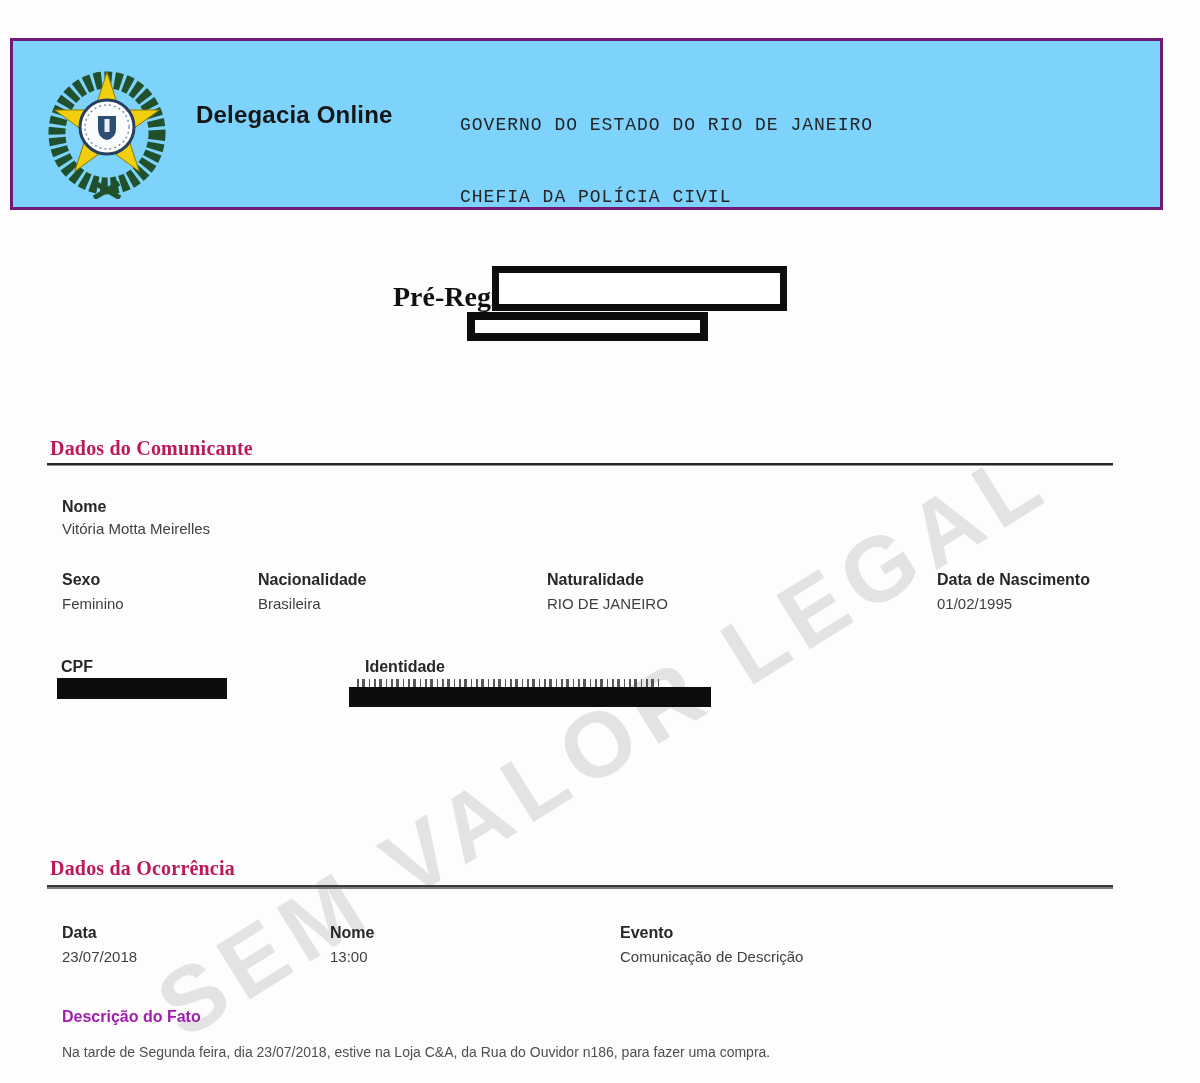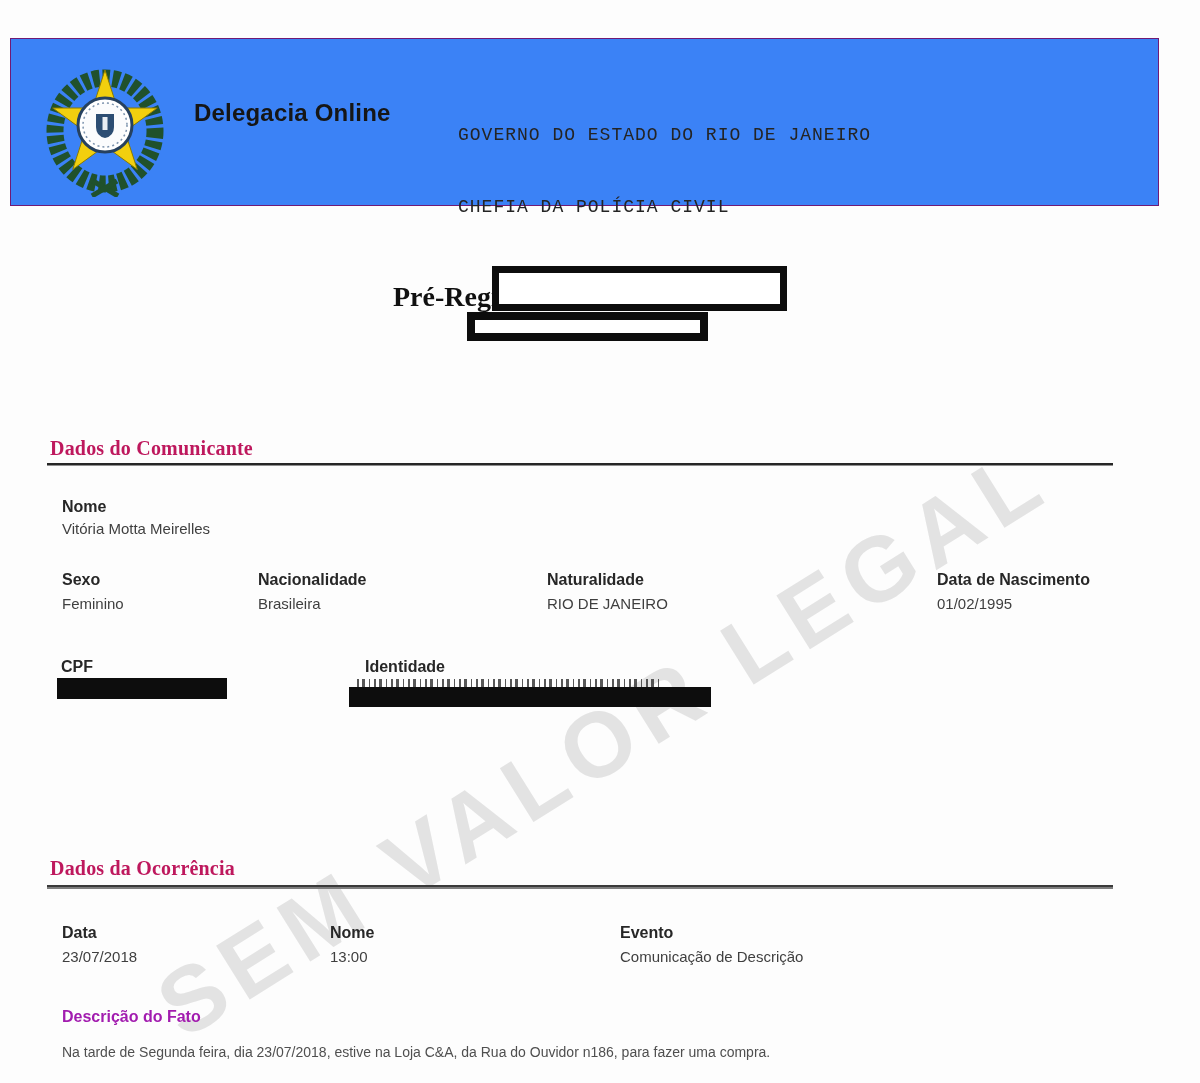--- a/index.html
+++ b/index.html
@@ -12,29 +12,29 @@
     position:absolute;left:53px;top:689px;width:1100px;
     text-align:center;white-space:nowrap;
     transform:rotate(-32deg);transform-origin:center;
     font-family:"Liberation Sans",sans-serif;font-weight:bold;
     font-size:92px;letter-spacing:10px;color:#e3e3e3;
     z-index:0;user-select:none;
   }
   
   .header-box{
     position:absolute;left:10px;top:38px;width:1147px;height:166px;
-    border:1px solid #701a75;background:#3b82f6;z-index:2;
+    border:3px solid #701a75;background:#7dd3fc;z-index:2;
   }
   .logo{position:absolute;left:33px;top:18px;width:122px;height:140px;}
   .app-name{
     position:absolute;left:183px;top:60px;
     font-size:24px;font-weight:bold;color:#161616;letter-spacing:0.2px;
   }
   .gov-text{
-    position:absolute;left:447px;top:36px;
+    position:absolute;left:447px;top:24px;
     font-family:"Liberation Mono",monospace;font-size:18px;line-height:24px;
     letter-spacing:1px;color:#242424;white-space:pre;
   }
   
   .doc-title{
     position:absolute;left:345px;top:281px;
     font-family:"Liberation Serif",serif;font-weight:bold;
     font-size:28px;color:#101010;z-index:2;margin-left:48px;
   }
   .redact{position:absolute;background:#ffffff;z-index:3;}

